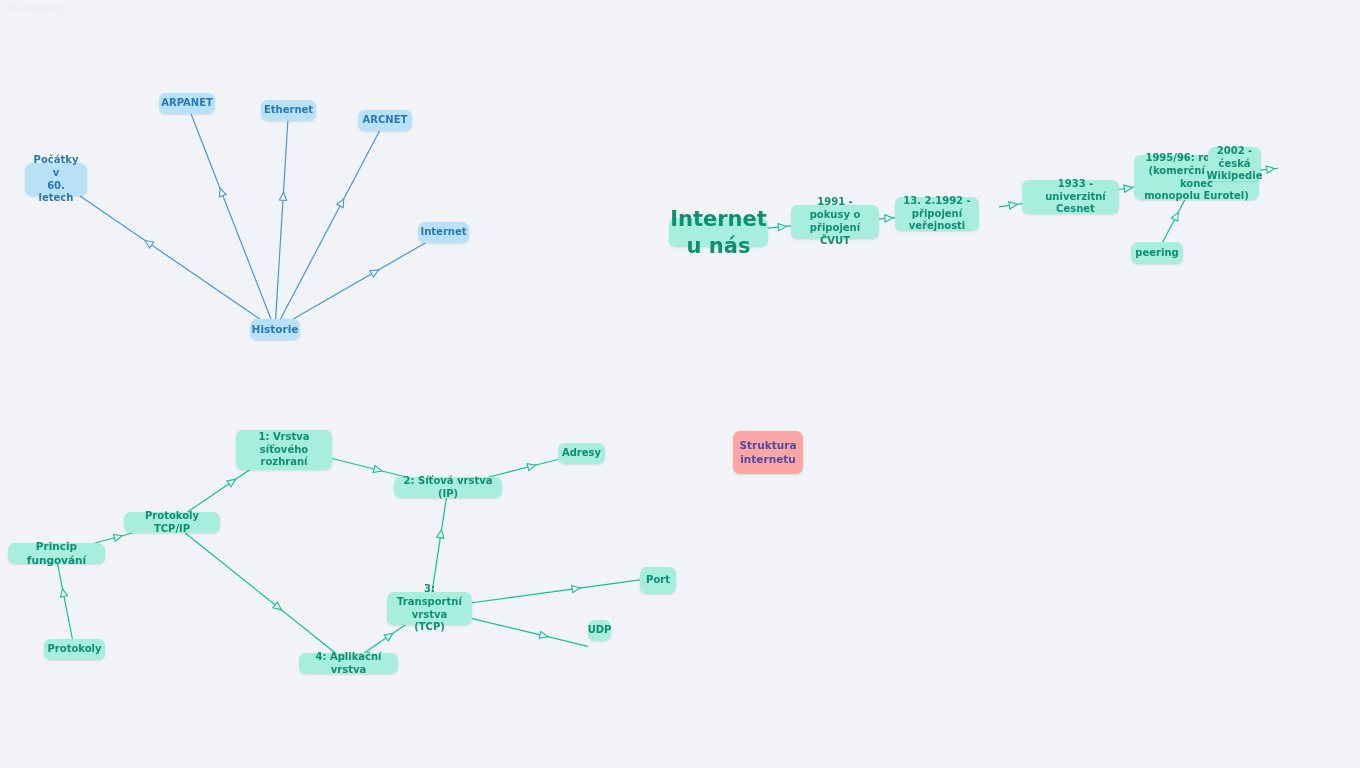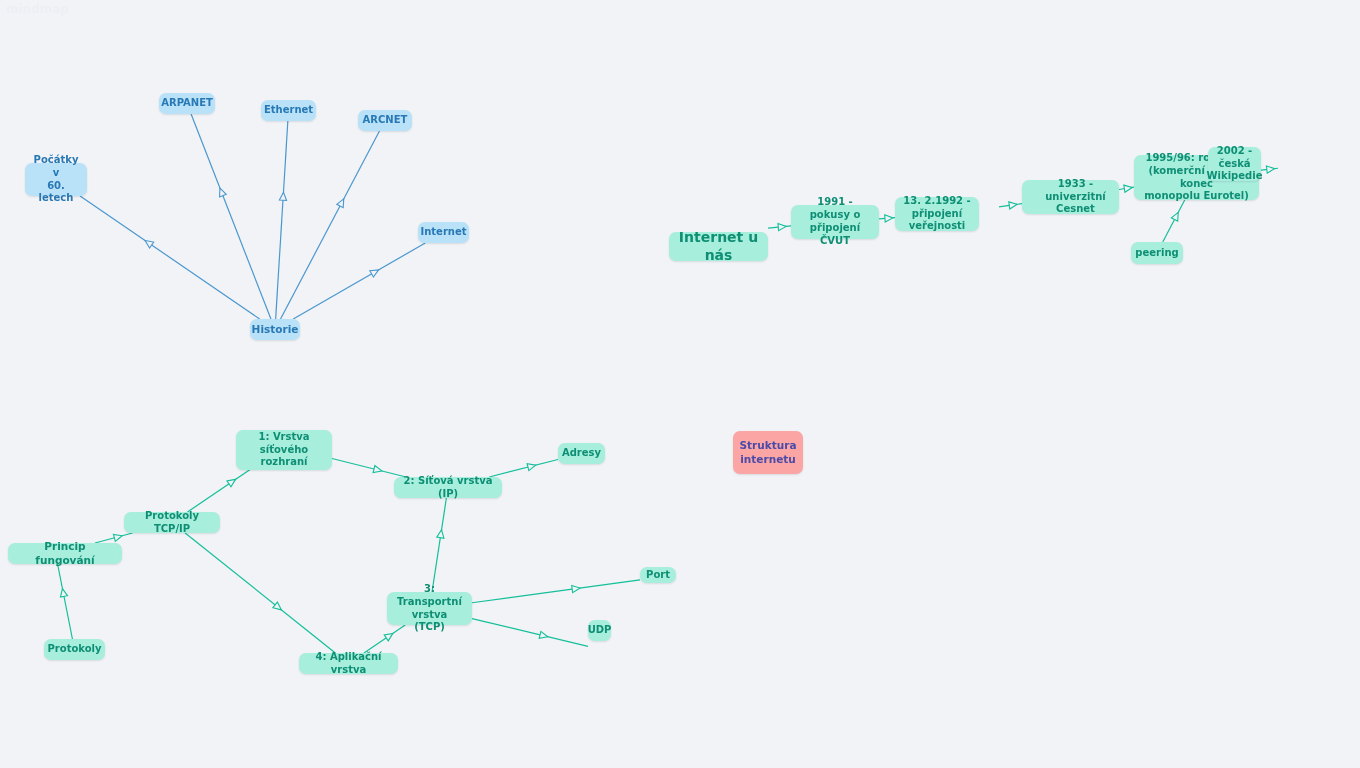--- a/index.html
+++ b/index.html
@@ -44,21 +44,21 @@
     color: #2878b5;
   }
   .theme-teal {
     background: #a8eedd;
     color: #0e8f74;
   }
   .theme-purple {
     background: #fca5a5;
     color: #4a4aa8;
   }
-  .root-text { font-size: 14px; margin-top: 14px; }
+  .root-text { font-size: 21px; }
   .sub-text  { font-size: 10.5px; }
   .leaf-text { font-size: 10px; }
   .watermark {
     position: absolute;
     left: 6px;
     top: 2px;
     font-size: 12px;
     color: #eceff3;
     font-weight: bold;
     user-select: none;
@@ -169,28 +169,28 @@
       <div class="node theme-teal leaf-text" style="left: 895px; top: 197px; width: 84px; height: 34px;">13. 2.1992 -
 připojení veřejnosti</div>
       <div class="node theme-teal leaf-text" style="left: 1022px; top: 180px; width: 97px; height: 34px; padding-left: 18px;">1933 - univerzitní
 Cesnet</div>
       <div class="node theme-teal leaf-text" style="left: 1134px; top: 155px; width: 125px; height: 45px;">1995/96: rozšíření
 (komerční scéna, konec
 monopolu Eurotel)</div>
       <div class="node theme-teal leaf-text" style="left: 1208px; top: 147px; width: 53px; height: 34px;">2002 - česká
 Wikipedie</div>
       <div class="node theme-teal leaf-text" style="left: 1131px; top: 242px; width: 52px; height: 22px;">peering</div>
-      <div class="node theme-teal sub-text" style="left: 8px; top: 543px; width: 114px; height: 21px;">Princip fungování</div>
+      <div class="node theme-teal sub-text" style="left: 8px; top: 543px; width: 97px; height: 21px;">Princip fungování</div>
       <div class="node theme-teal leaf-text" style="left: 44px; top: 639px; width: 61px; height: 21px;">Protokoly</div>
       <div class="node theme-teal leaf-text" style="left: 124px; top: 512px; width: 96px; height: 21px;">Protokoly TCP/IP</div>
       <div class="node theme-teal leaf-text" style="left: 236px; top: 430px; width: 96px; height: 40px;">1: Vrstva
 síťového rozhraní</div>
       <div class="node theme-teal leaf-text" style="left: 394px; top: 477px; width: 108px; height: 21px;">2: Síťová vrstva (IP)</div>
       <div class="node theme-teal leaf-text" style="left: 558px; top: 443px; width: 47px; height: 21px;">Adresy</div>
       <div class="node theme-teal leaf-text" style="left: 387px; top: 592px; width: 85px; height: 33px;">3: Transportní
 vrstva (TCP)</div>
-      <div class="node theme-teal leaf-text" style="left: 640px; top: 567px; width: 36px; height: 16px;">Port</div>
+      <div class="node theme-teal leaf-text" style="left: 640px; top: 567px; width: 36px; height: 27px;">Port</div>
       <div class="node theme-teal leaf-text" style="left: 588px; top: 620px; width: 23px; height: 21px;">UDP</div>
       <div class="node theme-teal leaf-text" style="left: 299px; top: 653px; width: 99px; height: 21px;">4: Aplikační vrstva</div>
       <div class="node theme-purple sub-text" style="left: 733px; top: 431px; width: 70px; height: 43px;">Struktura
 internetu</div>
     </div>
 </div>
 
 </body></html>

